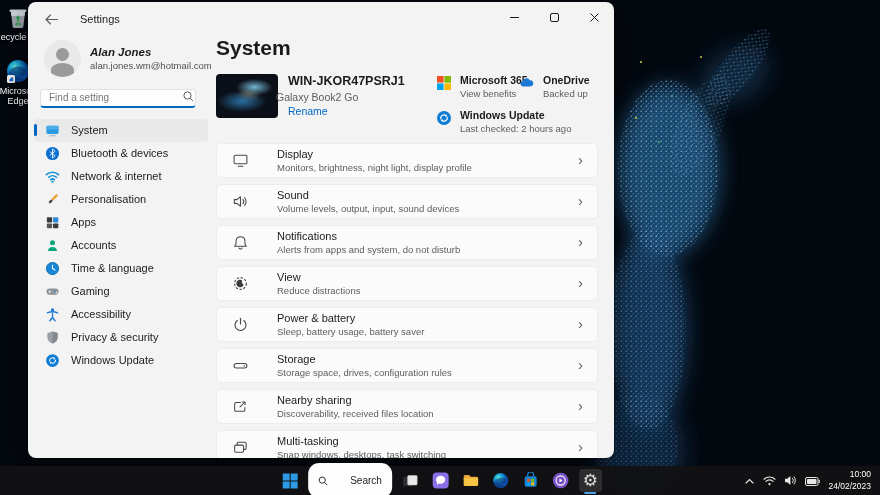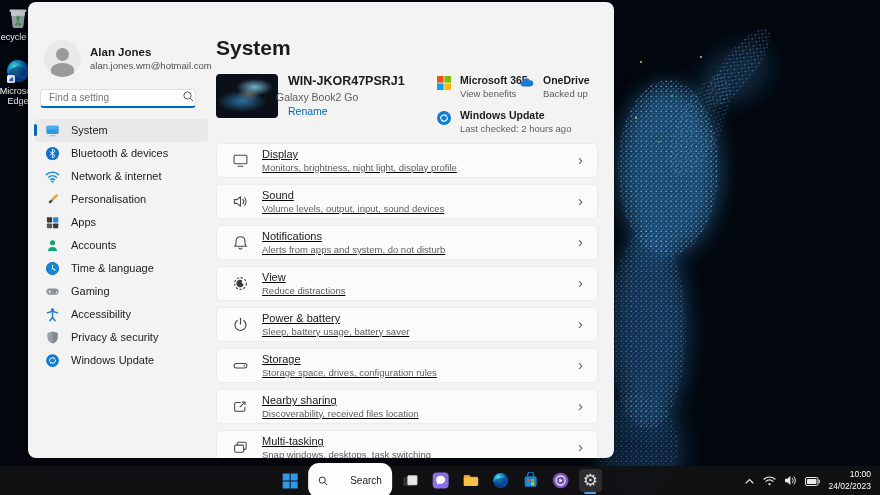--- a/index.html
+++ b/index.html
@@ -21,21 +21,21 @@
   .tb-title { font-size: 11px; color: #1b1b1b; margin-left: 14px; }
   .win-controls { position: absolute; right: 0; top: 0; display: flex; }
   .wc { width: 40px; height: 30px; display: flex; align-items: center; justify-content: center; }
 
   
   .sidebar { position: absolute; left: 0; top: 34px; width: 186px; bottom: 0; }
   .profile { display: flex; align-items: center; margin: 4px 0 0 16px; }
   .avatar { width: 37px; height: 37px; border-radius: 50%; background: #e9e9e9; position: relative; overflow: hidden; flex: none; }
   .avatar .head { position: absolute; left: 50%; top: 8px; width: 13px; height: 13px; margin-left: -6.5px; border-radius: 50%; background: #9a9a9a; }
   .avatar .body { position: absolute; left: 50%; top: 23px; width: 23px; height: 14px; margin-left: -11.5px; border-radius: 50% 50% 0 0; background: #9a9a9a; }
-  .p-name { font-size: 11.5px; font-weight: bold; color: #1b1b1b; margin-left: 9px; }
+  .p-name { font-size: 11.5px; font-weight: bold; color: #1b1b1b; margin-left: 9px; font-style: italic; }
   .p-email { font-size: 9.5px; color: #505050; margin-left: 9px; margin-top: 2px; }
   .searchbox { position: relative; margin: 10px 12px 0 12px; }
   .searchbox input { width: 156px; height: 19px; border: 1px solid #e0e0e0; border-bottom: 2px solid #0067c0;
                      border-radius: 4px; background: #fdfdfd; font-size: 10px; color: #1b1b1b;
                      padding: 0 22px 0 8px; font-family: "Liberation Sans", sans-serif; outline: none; }
   .searchbox input::placeholder { color: #767676; }
   .search-ic { position: absolute; right: 8px; top: 4px; }
   .nav { margin-top: 11px; padding: 0 6px; }
   .nav-item { position: relative; display: flex; align-items: center; height: 23px; border-radius: 4px;
               padding-left: 10px; margin-bottom: 0; cursor: default; }
@@ -62,21 +62,21 @@
   .status-grid { position: absolute; left: 220px; top: 0; width: 165px; }
   .status-item { position: absolute; display: flex; align-items: flex-start; }
   .st-ico { width: 16px; height: 16px; flex: none; margin-top: 1px; }
   .st-t { font-size: 10.5px; font-weight: bold; color: #1b1b1b; white-space: nowrap; }
   .st-s { font-size: 9.5px; color: #5d5d5d; margin-top: 2px; white-space: nowrap; }
   .st-txt { margin-left: 8px; }
   .cards { display: flex; flex-direction: column; gap: 6px; margin-top: 23px; }
   .card { height: 35px; flex: none; background: #fbfbfb; border: 1px solid #ececec; border-radius: 5px;
           display: flex; align-items: center; padding: 0 14px; cursor: default; }
   .card-ico { width: 18px; height: 18px; display: flex; align-items: center; justify-content: center; flex: none; }
-  .card-txt { margin-left: 13px; text-decoration: underline; }
+  .card-txt { margin-left: 28px; }
   .card-t { font-size: 11px; color: #1b1b1b; }
   .card-s { font-size: 9.5px; color: #5d5d5d; margin-top: 1.5px; }
   .chev { margin-left: auto; color: #5f5f5f; font-size: 15px; line-height: 1; padding-bottom: 2px; }
 
   
   .taskbar { position: absolute; left: 0; right: 0; bottom: 0; height: 29px; background: rgba(18,18,20,.97);
              z-index: 10; }
   .tb-center { position: absolute; left: 50%; top: 0; height: 100%; transform: translateX(-50%);
                display: flex; align-items: center; gap: 7px; }
   .tb-ic { width: 23px; height: 23px; display: flex; align-items: center; justify-content: center;
@@ -150,20 +150,45 @@
       <circle cx="13" cy="13" r="11" fill="url(#edged)"></circle>
       <path d="M4 15c2-6 9-8 14-5 3 1.8 3.5 5 2 6.5-2.5 2.5-8 1-8-2 0 5 5 8 9 6-3 4.5-10 5-13.5 1C5 19.5 4 17.3 4 15z" fill="#0c2f6e" opacity="0.55"></path>
       <rect x="2" y="17" width="8" height="8" rx="1.5" fill="#f2f2f2"></rect>
       <path d="M4.5 22.5l3-3M7.5 19.5v3h-3" stroke="#1464c8" stroke-width="1.4" fill="none"></path>
     </svg>
     <div>Microsoft Edge</div>
   </div>
 
   <div class="win">
 
+    <div class="titlebar">
+      <div class="back-btn">
+        <svg width="13" height="11" viewBox="0 0 13 11">
+          <path d="M5.5 1L1 5.5 5.5 10M1.2 5.5H12.5" stroke="#5a5a5a" stroke-width="1.1" fill="none" stroke-linecap="round"></path>
+        </svg>
+      </div>
+      <span class="tb-title">Settings</span>
+      <div class="win-controls">
+        <div class="wc">
+          <svg width="9" height="9" viewBox="0 0 9 9">
+              <path d="M0 4.5h9" stroke="#1b1b1b" stroke-width="1"></path>
+            </svg>
+        </div>
+        <div class="wc">
+          <svg width="9" height="9" viewBox="0 0 9 9">
+              <rect x="0.5" y="0.5" width="8" height="8" rx="1.5" stroke="#1b1b1b" stroke-width="1" fill="none"></rect>
+            </svg>
+        </div>
+        <div class="wc">
+          <svg width="9" height="9" viewBox="0 0 9 9">
+              <path d="M0.5 0.5l8 8M8.5 0.5l-8 8" stroke="#1b1b1b" stroke-width="1"></path>
+            </svg>
+        </div>
+      </div>
+    </div>
 
     <div class="sidebar">
       <div class="profile">
         <div class="avatar">
             <div class="head"></div>
             <div class="body"></div>
           </div>
         <div>
           <div class="p-name">Alan Jones</div>
           <div class="p-email">alan.jones.wm@hotmail.com</div>

